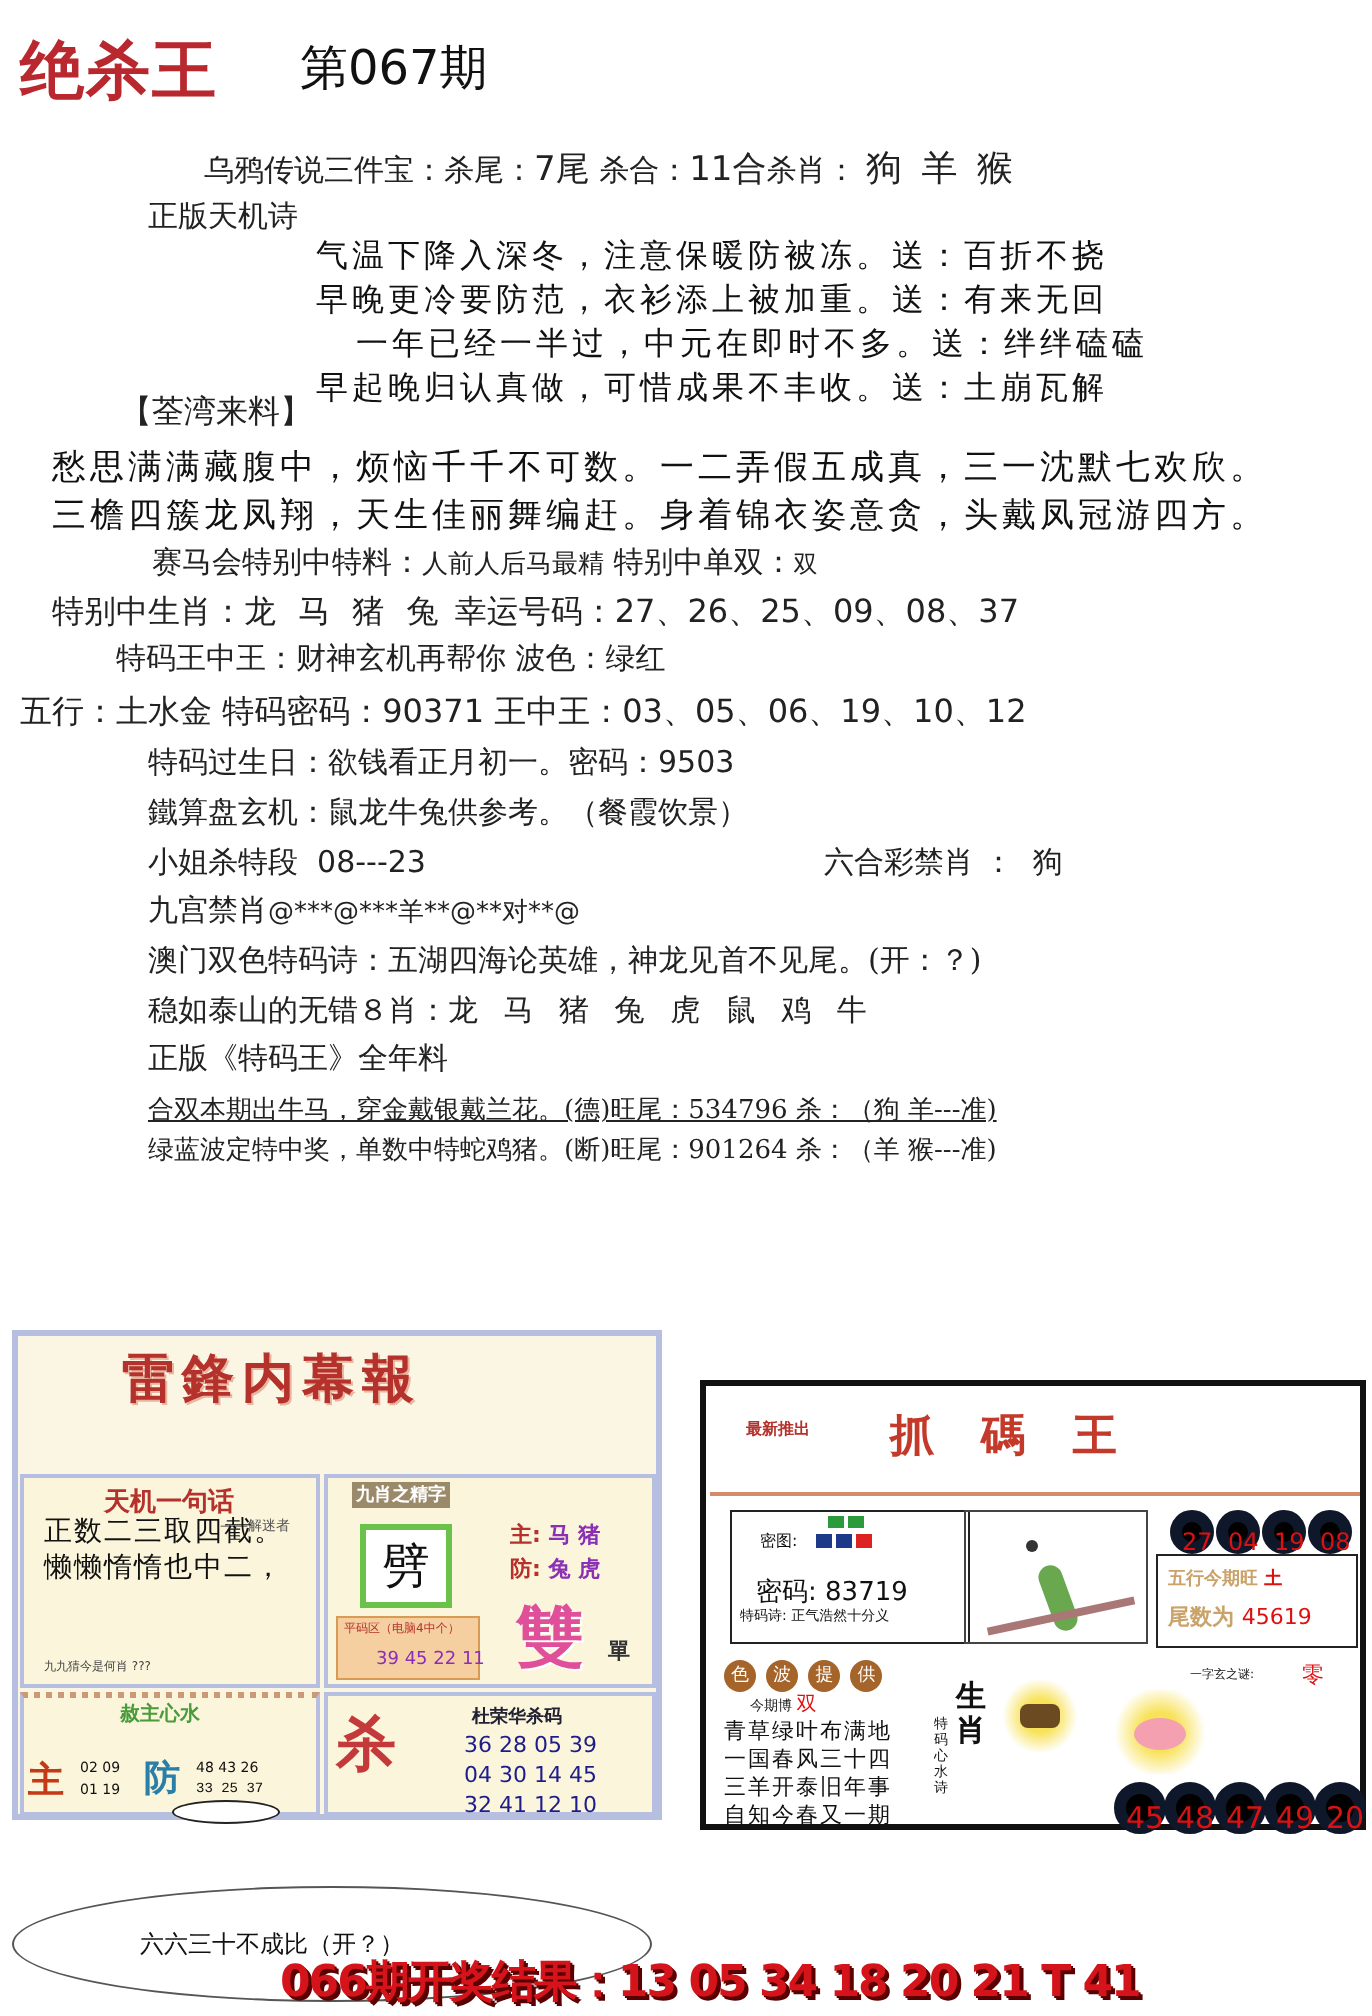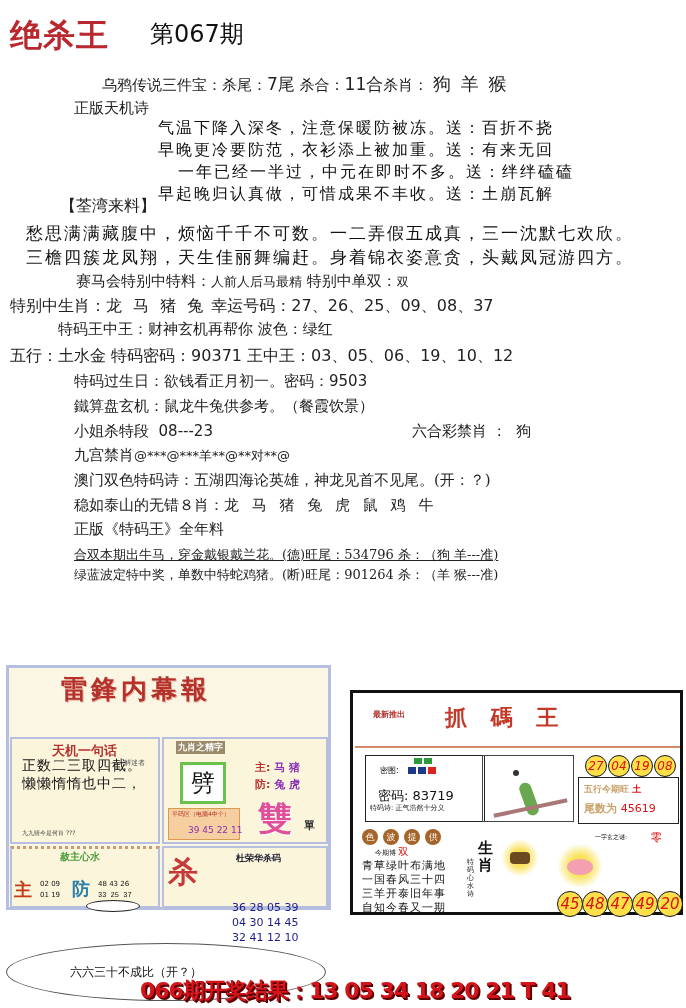--- a/index.html
+++ b/index.html
@@ -14,25 +14,25 @@
   .poem { font-size: 16px; letter-spacing: 2px; color: #111; font-family: "DejaVu Serif", serif; }
   .big { font-size: 17px; letter-spacing: 2px; color: #111; font-family: "DejaVu Serif", serif; }
 
   
   .lpanel { left: 6px; top: 665px; width: 325px; height: 245px; background: #fbf6e4;
             border: 3px solid #b7bfe0; }
   .lp-title { left: 20px; top: 672px; font-size: 26px; font-weight: bold; color: #b5322c;
               font-family: "DejaVu Serif", serif; letter-spacing: 4px; text-shadow: 1px 1px 0 #e7b5a0; margin-left: 41px; }
   .lp-box { position: absolute; border: 2px solid #b7bfe0; background: #fbf5dc; }
   .purple { color: #8b2fb5; }
-  .navy { color: #1d1d8a; margin-top: 35px; }
+  .navy { color: #1d1d8a; }
   
   .rpanel { left: 350px; top: 690px; width: 333px; height: 225px; border: 3px solid #111; background: #fff; }
-  .ball { position: absolute; width: 22px; height: 22px; border-radius: 50%; background: #fde047;
-          border: 1px solid #0f172a; color: #d11; font-size: 12px; text-align: center; line-height: 20px; font-style: italic; }
+  .ball { position: absolute; width: 22px; height: 22px; border-radius: 50%; background: #000000;
+          border: 6px solid #0f172a; color: #d11; font-size: 12px; text-align: center; line-height: 20px; }
   .ball-lg { width: 26px; height: 26px; line-height: 24px; font-size: 15px; }
   .cloud { left: 6px; top: 943px; width: 320px; height: 58px; border: 1.5px solid #555; border-radius: 50%; background: #fff; }
   .result { left: 140px; top: 976px; font-size: 22px; font-weight: bold; color: #d4141a;
             text-shadow: 1px 1px 0 #5a0000, 2px 2px 0 #5a0000; letter-spacing: -1px; }
 </style>
 </head>
 <body>
 
 <div class="abs title-red">绝杀王</div>
 <div class="abs issue">第067期</div>
@@ -50,21 +50,21 @@
 
 <div class="abs line" style="left:60px;top:196px;font-size:16px;">【荃湾来料】</div>
 <div class="abs big" style="left:26px;top:222px;">愁思满满藏腹中，烦恼千千不可数。一二弄假五成真，三一沈默七欢欣。</div>
 <div class="abs big" style="left:26px;top:246px;">三檐四簇龙凤翔，天生佳丽舞编赶。身着锦衣姿意贪，头戴凤冠游四方。</div>
 
 <div class="abs line" style="left:76px;top:272px;">
   <span>赛马会特别中特料：</span><span style="font-size:13px;">人前人后马最精</span>
   <span>特别中单双：</span><span style="font-size:12px;">双</span>
 </div>
 
-<div class="abs line" style="left:10px;top:296px;font-size:16px;">
+<div class="abs line" style="left:26px;top:296px;font-size:16px;">
   <span>特别中生肖：</span><span class="serif" style="letter-spacing:3px;">龙 马 猪 兔</span>
   <span>幸运号码：</span><span>27、26、25、09、08、37</span>
 </div>
 
 <div class="abs line" style="left:58px;top:320px;">
   <span>特码王中王：</span><span class="serif">财神玄机再帮你</span>
   <span>波色：</span><span class="serif">绿红</span>
 </div>
 
 <div class="abs line" style="left:10px;top:346px;font-size:16px;">

